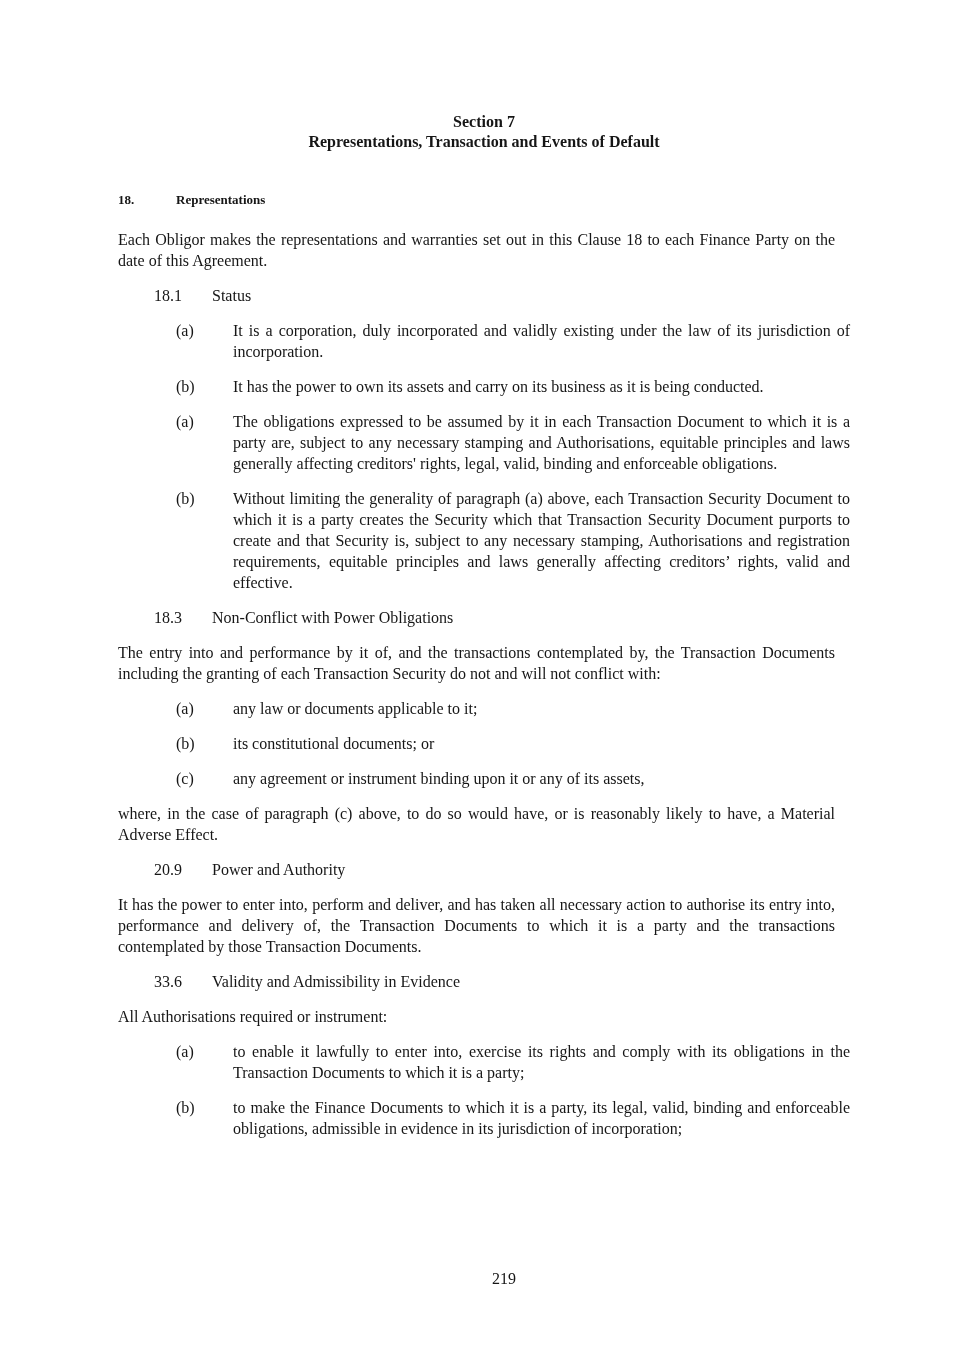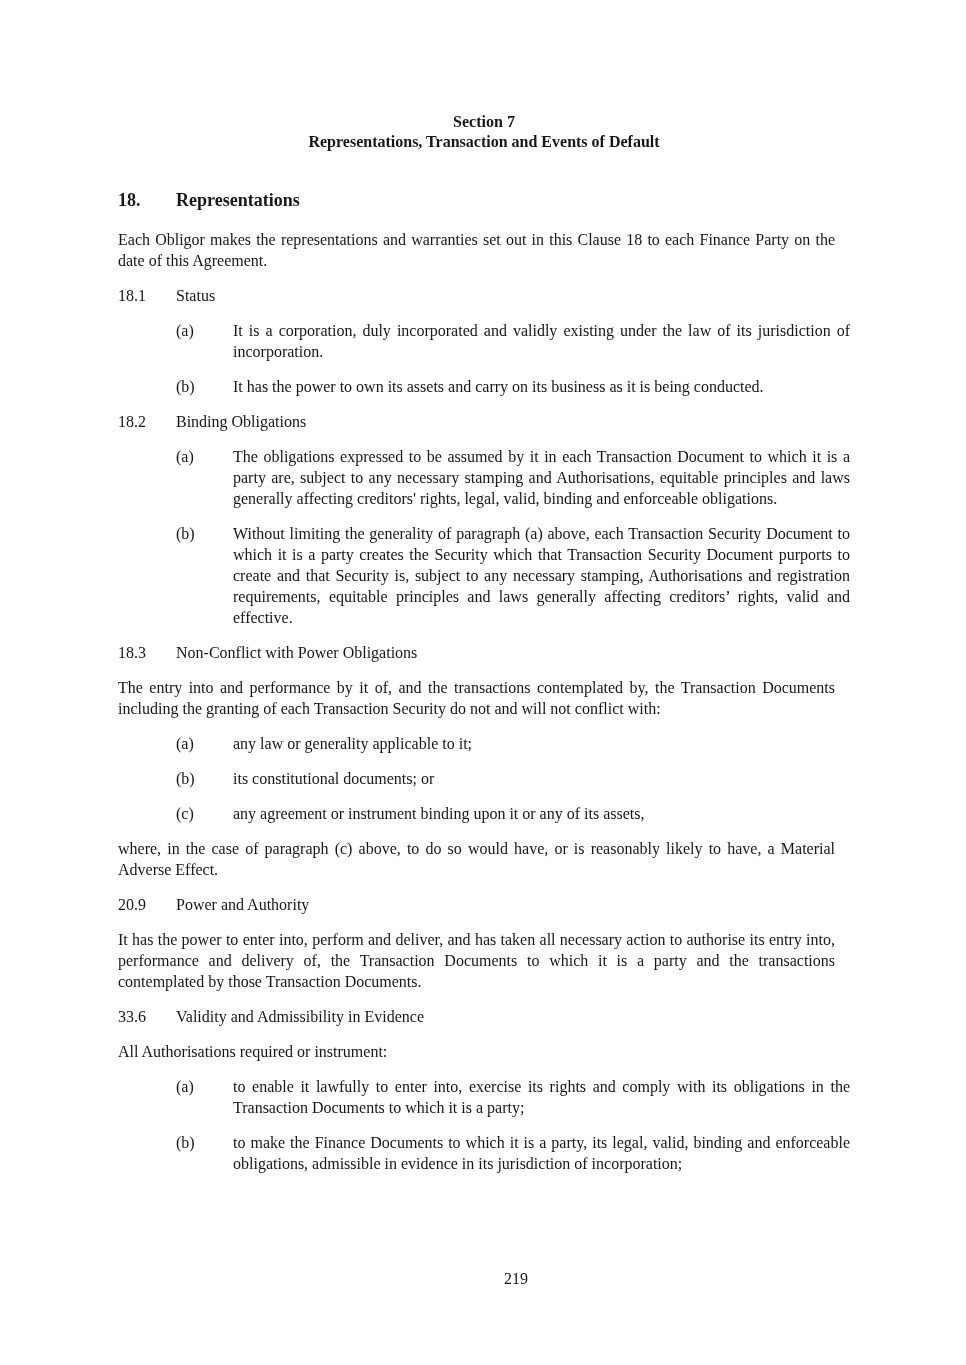--- a/index.html
+++ b/index.html
@@ -19,47 +19,48 @@
     padding: 112px 116px 0 118px;
   }
   .doc-header {
     text-align: center;
     font-weight: bold;
     line-height: 20px;
     margin-bottom: 36px;
   }
   .clause-heading {
     display: flex;
-    font-size: 18px;
+    font-size: 13px;
     line-height: 24px;
     font-weight: bold;
     margin-bottom: 17px;
   }
   .clause-heading .gnum { width: 58px; flex: none; }
   .lvl1 { margin-left: 58px; }
   .para {
     text-align: justify;
     margin: 0 15px 14px 0;
   }
   .sec-row {
     display: flex;
     margin-bottom: 14px;
+    margin-left: 36px;
   }
   .sec-row .gnum { width: 58px; flex: none; }
   .sec-row .sec-title { font-weight: normal; }
   .item-row {
     display: flex;
     margin: 0 0 14px 58px;
   }
   .item-row .ilabel { width: 57px; flex: none; }
   .item-row .itext { flex: 1; text-align: justify; }
   .footer-pagenum {
     position: absolute;
     top: 1268px;
-    left: 516px;
+    left: 504px;
     transform: translateX(-50%);
     font-size: 16px;
     line-height: 21px;
   }
 </style>
 </head>
 <body>
 
 <div class="page">
   <div class="content">
@@ -82,40 +83,36 @@
           <span class="sec-title">Status</span>
         </div>
         <div class="item-row">
           <span class="ilabel">(a)</span>
           <div class="itext">It is a corporation, duly incorporated and validly existing under the law of its jurisdiction of incorporation.</div>
         </div>
         <div class="item-row">
           <span class="ilabel">(b)</span>
           <div class="itext">It has the power to own its assets and carry on its business as it is being conducted.</div>
         </div>
-        <div class="sec-row">
-          <span class="gnum">18.2</span>
-          <span class="sec-title">Binding Obligations</span>
-        </div>
         <div class="item-row">
           <span class="ilabel">(a)</span>
           <div class="itext">The obligations expressed to be assumed by it in each Transaction Document to which it is a party are, subject to any necessary stamping and Authorisations, equitable principles and laws generally affecting creditors' rights, legal, valid, binding and enforceable obligations.</div>
         </div>
         <div class="item-row">
           <span class="ilabel">(b)</span>
           <div class="itext">Without limiting the generality of paragraph (a) above, each Transaction Security Document to which it is a party creates the Security which that Transaction Security Document purports to create and that Security is, subject to any necessary stamping, Authorisations and registration requirements, equitable principles and laws generally affecting creditors’ rights, valid and effective.</div>
         </div>
         <div class="sec-row">
           <span class="gnum">18.3</span>
           <span class="sec-title">Non-Conflict with Power Obligations</span>
         </div>
         <div class="para lvl1">The entry into and performance by it of, and the transactions contemplated by, the Transaction Documents including the granting of each Transaction Security do not and will not conflict with:</div>
         <div class="item-row">
           <span class="ilabel">(a)</span>
-          <div class="itext">any law or generality applicable to it;</div>
+          <div class="itext">any law or documents applicable to it;</div>
         </div>
         <div class="item-row">
           <span class="ilabel">(b)</span>
           <div class="itext">its constitutional documents; or</div>
         </div>
         <div class="item-row">
           <span class="ilabel">(c)</span>
           <div class="itext">any agreement or instrument binding upon it or any of its assets,</div>
         </div>
         <div class="para lvl1">where, in the case of paragraph (c) above, to do so would have, or is reasonably likely to have, a Material Adverse Effect.</div>

